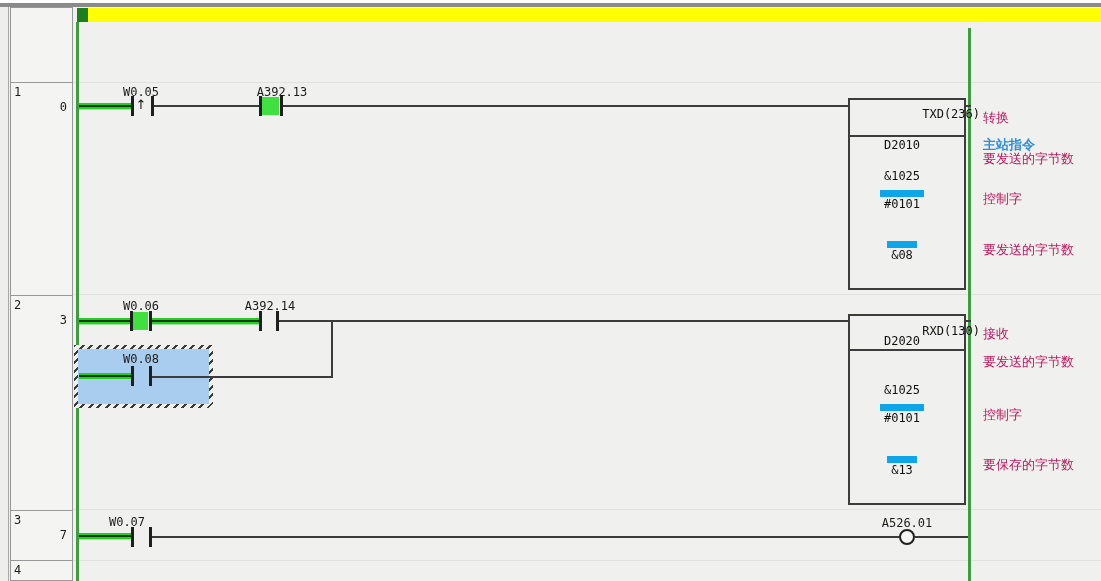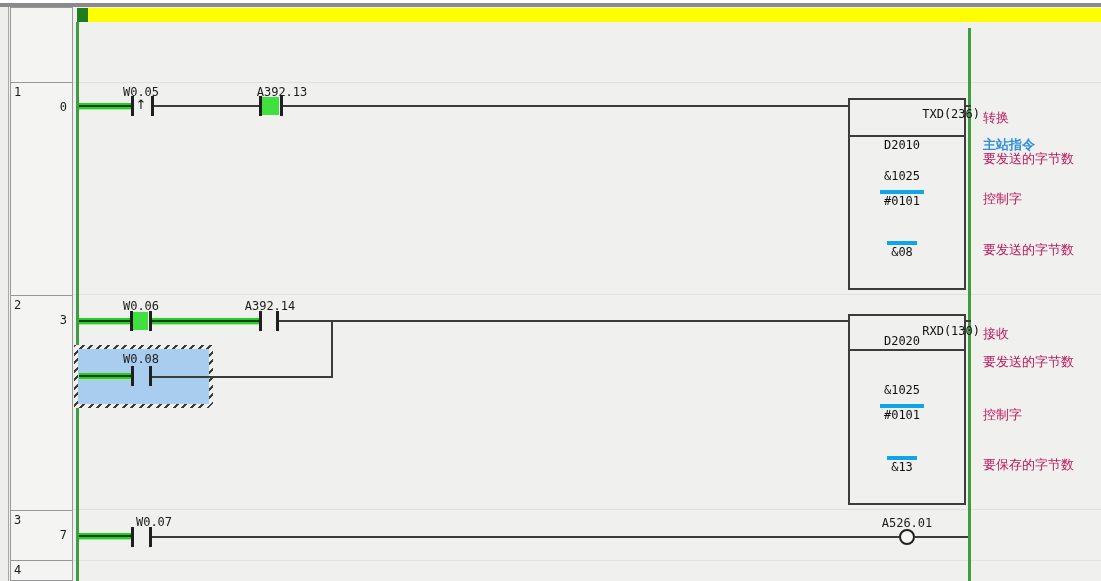--- a/index.html
+++ b/index.html
@@ -18,21 +18,21 @@
   .wireb{height:2px;background:#3c3c3c;}
   .wireg{height:7px;background:linear-gradient(#24cf24 0,#24cf24 2px,#0f3a0f 2px,#0f3a0f 4px,#24cf24 4px,#24cf24 6px,#9fe89f 6px);}
   .wirev{width:2px;background:#3c3c3c;}
   .bar{position:absolute;top:0;width:3px;height:20px;background:#1f1f1f;}
   .sq{position:absolute;top:1px;height:18px;background:#3fe03f;}
   .arrow{position:absolute;left:3px;top:1px;width:14px;text-align:center;font:13px "DejaVu Sans",sans-serif;color:#111;}
   .block{border:2px solid #3c3c3c;background:#f0f0ee;box-sizing:border-box;}
   .btitle{left:850px;width:130px;text-align:right;font:12px "DejaVu Sans Mono",monospace;color:#111;}
   .bsep{left:848px;width:118px;height:2px;background:#3c3c3c;}
   .op{left:850px;width:104px;text-align:center;font:12px "DejaVu Sans Mono",monospace;color:#111;}
-  .ovl{display:inline-block;border-top:4px solid #0ea5e9;padding:0 4px;}
+  .ovl{display:inline-block;border-top:7px solid #0ea5e9;padding:0 4px;}
   .cmt{left:983px;font:13px "DejaVu Sans","Liberation Sans",sans-serif;color:#be185d;white-space:nowrap;}
   .cmt-blue{color:#2e8fdd;font-weight:bold;}
   .sel{left:74px;top:345px;width:139px;height:63px;box-sizing:border-box;padding:4px;
        background:repeating-linear-gradient(135deg,#3a3a3a 0 2px,#efefec 2px 6px);}
   .sel-inner{width:100%;height:100%;background:#a9cdee;}
   .coil{left:899px;top:529px;width:12px;height:12px;border:2px solid #1f1f1f;border-radius:50%;background:#f6f6f4;}
 </style>
 </head>
 <body>
 
@@ -133,21 +133,21 @@
 <div class="abs wireb" style="left:966px;top:320px;width:5px"></div>
 <div class="abs op" style="top:334px">D2020</div>
 <div class="abs op" style="top:383px">&amp;1025</div>
 <div class="abs op" style="top:404px"><span class="ovl">#0101</span></div>
 <div class="abs op" style="top:456px"><span class="ovl">&amp;13</span></div>
 <div class="abs cmt" style="top:325px">接收</div>
 <div class="abs cmt" style="top:353px">要发送的字节数</div>
 <div class="abs cmt" style="top:406px">控制字</div>
 <div class="abs cmt" style="top:456px">要保存的字节数</div>
 
-<div class="abs lbl" style="left:124px;top:515px;width:60px">W0.07</div>
+<div class="abs lbl" style="left:97px;top:515px;width:60px">W0.07</div>
 <div class="abs wireg" style="left:79px;top:533px;width:52px"></div>
 <div class="abs" style="left:131px;top:527px;width:21px;height:20px">
   <span class="bar" style="left:0"></span>
   <span class="bar" style="left:18px"></span>
 </div>
 <div class="abs wireb" style="left:152px;top:536px;width:747px"></div>
 <div class="abs lbl" style="left:867px;top:516px;width:80px">A526.01</div>
 <div class="abs coil"></div>
 <div class="abs wireb" style="left:915px;top:536px;width:53px"></div>
 

